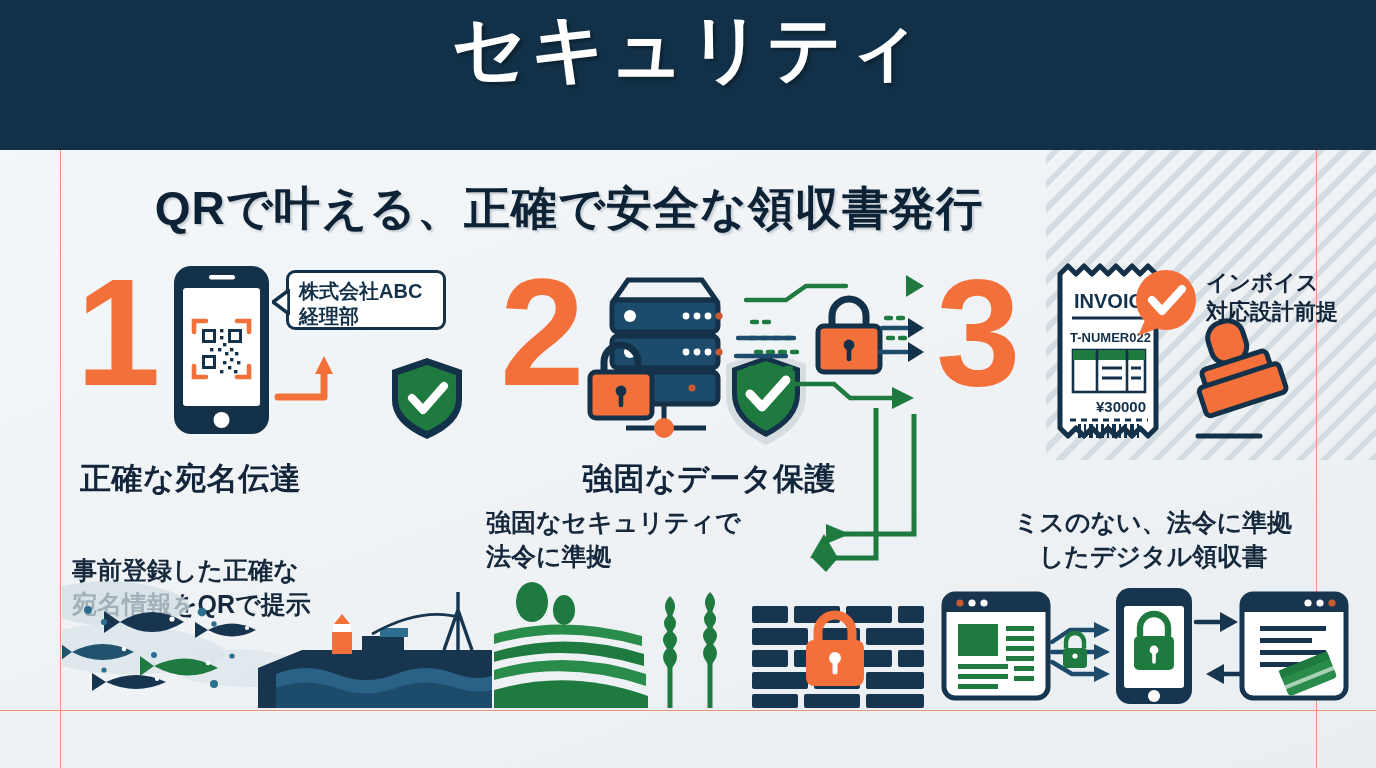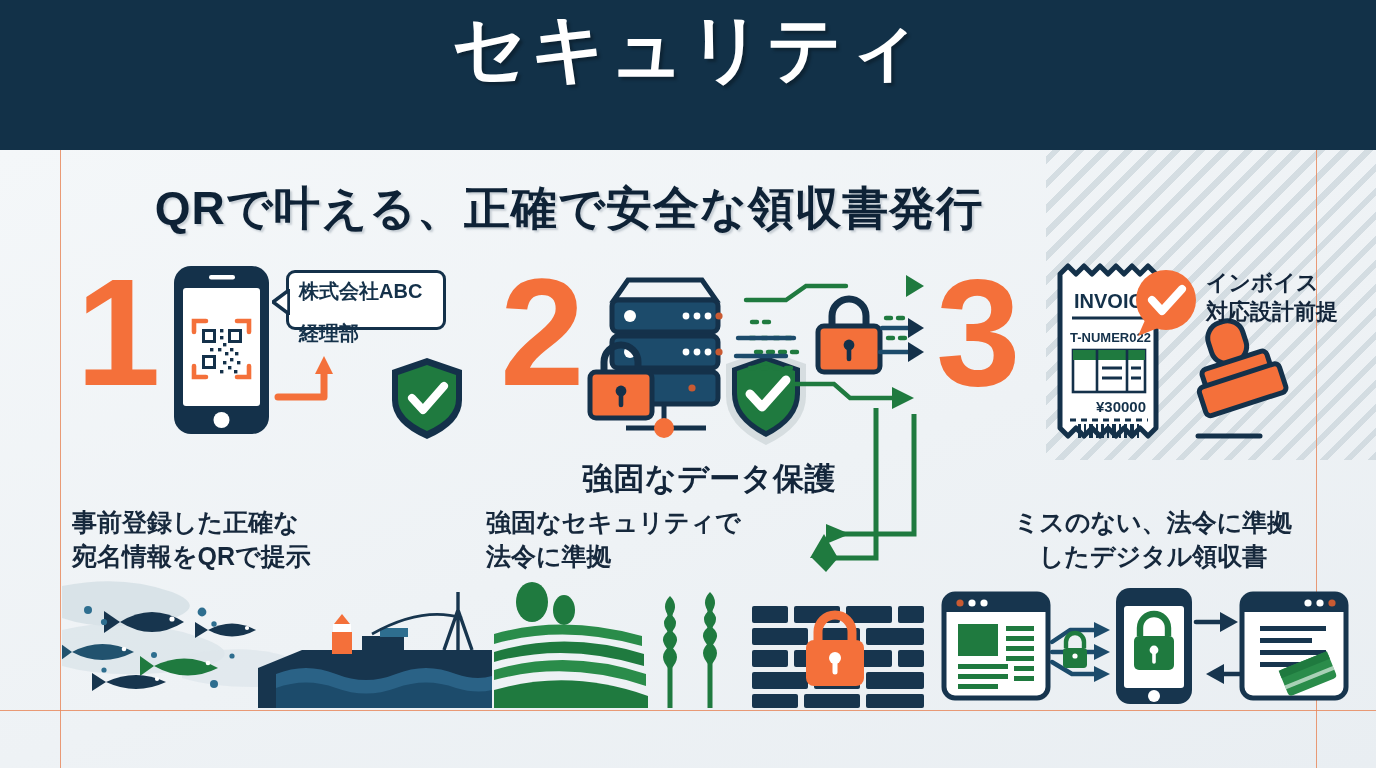--- a/index.html
+++ b/index.html
@@ -102,21 +102,21 @@
   }
   #col-1 .step-heading { left: 18px; text-align: left; }
   #col-2 .step-heading { left: 0; text-align: center; }
   #col-3 .step-heading { left: 0; text-align: center; }
 
   .step-body {
     position: absolute; top: 245px; width: 430px;
     font-size: 25px; font-weight: 600; color: #16283c;
     line-height: 34px;
   }
-  #col-1 .step-body { left: 10px; text-align: left; }
+  #col-1 .step-body { left: 10px; text-align: left; margin-top: 48px; }
   #col-2 .step-body { left: -8px; text-align: left; }
   #col-3 .step-body { left: 8px; text-align: center; }
 
   .scene { position: absolute; top: 318px; left: 0; width: 430px; height: 130px; }
 
   
   #footer {
     position: absolute; left: 0; top: 565px; width: 1376px;
     text-align: center;
     font-size: 21px; font-weight: 600; color: #2b3a4c;
@@ -187,26 +187,27 @@
         </g>
         <path d="M262 96 L271 114 L253 114 Z" fill="#f4703a"></path>
 
         <path d="M365 98 L400 110 L400 140 Q400 164 365 179 Q330 164 330 140 L330 110 Z" fill="#14314a"></path>
         <path d="M365 105 L394 115 L394 139 Q394 158 365 171 Q336 158 336 139 L336 115 Z" fill="#1f7a3f"></path>
         <path d="M350 138 L361 150 L382 126" stroke="#ffffff" stroke-width="8" fill="none" stroke-linecap="round" stroke-linejoin="round"></path>
       </svg>
 
       <div style="position:absolute;left:224px;top:10px;width:160px;height:60px;border:3.5px solid #14314a;border-radius:9px;background:#ffffff;">
         <div style="position:absolute;left:10px;top:5px;font-size:20px;font-weight:700;color:#14314a;white-space:nowrap;">株式会社ABC</div>
-        <div style="position:absolute;left:10px;top:30px;font-size:20px;font-weight:700;color:#14314a;white-space:nowrap;margin-top:17px;">経理部</div>
+        <div style="position:absolute;left:10px;top:30px;font-size:20px;font-weight:700;color:#14314a;white-space:nowrap;">経理部</div>
         <svg style="position:absolute;left:-17px;top:16px;" width="18" height="26" viewBox="0 0 18 26">
           <path d="M17 1 L1 13 L17 25 Z" fill="#ffffff" stroke="#14314a" stroke-width="3.5" stroke-linejoin="round"></path>
         </svg>
       </div>
 
+      <div class="step-heading">正確な宛名伝達</div>
       <div class="step-body">
         <div>事前登録した正確な</div>
         <div>宛名情報をQRで提示</div>
       </div>
 
       <svg class="scene" viewBox="0 0 430 130">
 
         <path d="M0 8 Q60 -4 110 14 Q150 30 100 44 Q40 54 0 40 Z" fill="#d2dde3" opacity=".75"></path>
         <path d="M0 52 Q70 36 140 60 Q190 78 130 92 Q50 102 0 88 Z" fill="#d9e3e8" opacity=".7"></path>
         <path d="M120 78 Q190 62 240 84 Q270 100 220 108 Q160 112 120 100 Z" fill="#dde6eb" opacity=".7"></path>

